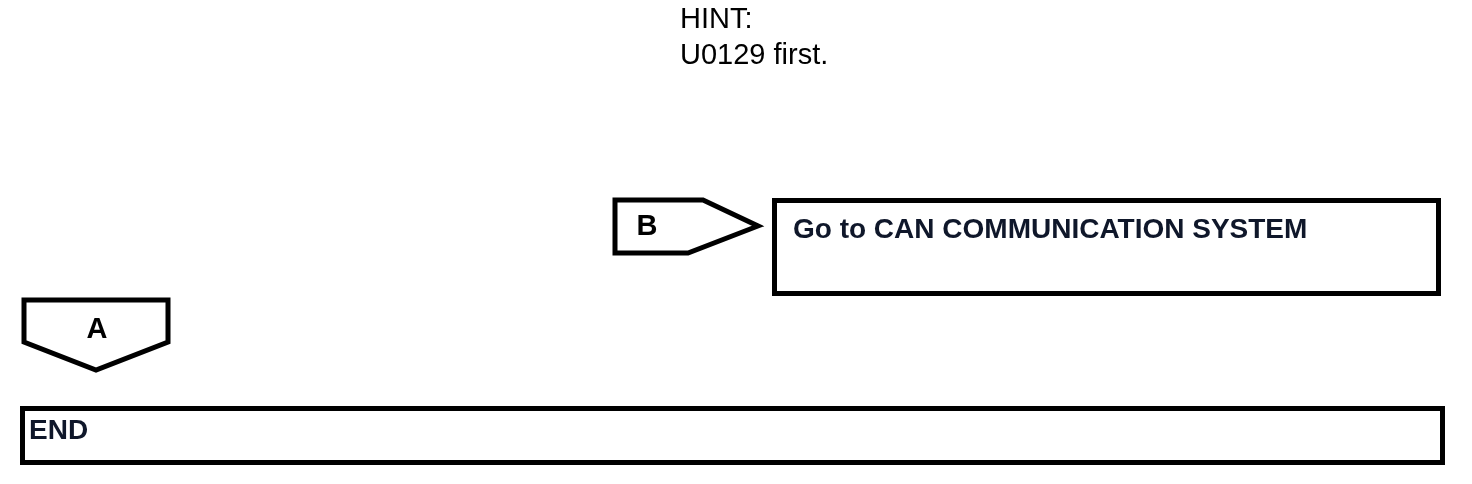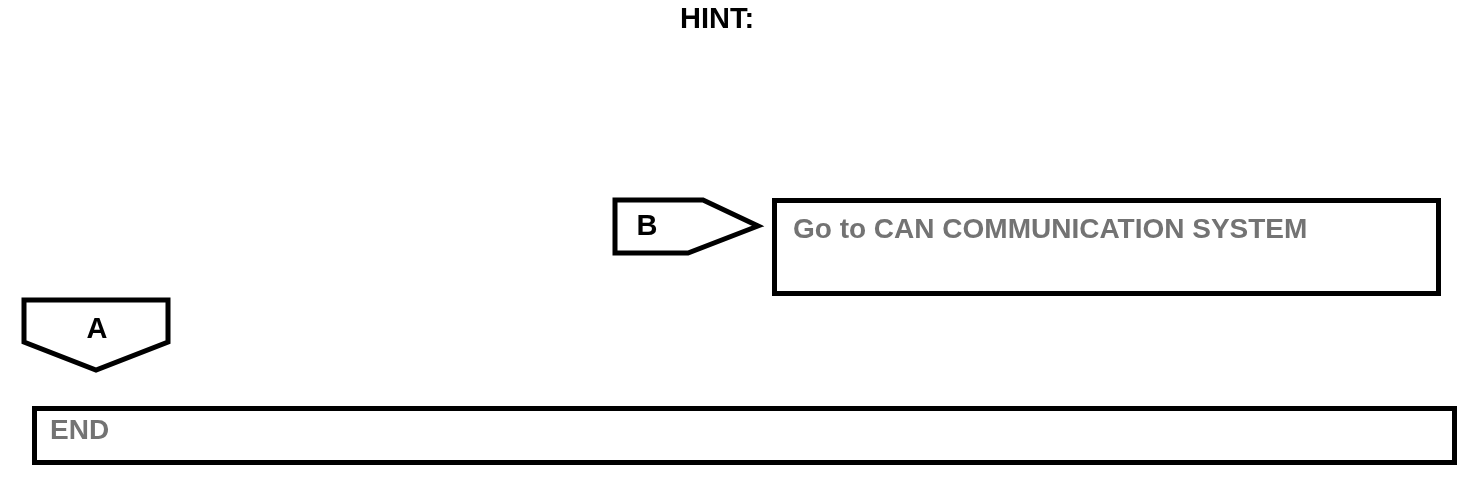--- a/index.html
+++ b/index.html
@@ -16,45 +16,45 @@
     color: #000000;
     overflow: hidden;
   }
   .hint-block {
     position: absolute;
     left: 680px;
     top: 0px;
     width: 775px;
     font-size: 29px;
     line-height: 36px;
-    font-weight: bold;
+    font-weight: normal;
     color: #000000;
   }
   .flow-box {
     position: absolute;
     box-sizing: border-box;
     border: 5px solid #000000;
     background: #ffffff;
     font-weight: bold;
     font-size: 28px;
-    color: #737373;
+    color: #0f172a;
   }
   .goto-box {
     left: 772px;
     top: 198px;
     width: 669px;
     height: 98px;
     padding: 10px 10px 0 16px;
   }
   .end-box {
-    left: 32px;
+    left: 20px;
     top: 406px;
     width: 1425px;
     height: 59px;
-    padding: 3px 10px 0 13px;
+    padding: 3px 10px 0 4px;
   }
   .connector-svg {
     position: absolute;
     overflow: visible;
   }
   .connector-svg polygon {
     fill: #ffffff;
     stroke: #000000;
     stroke-width: 5;
     stroke-linejoin: miter;
@@ -77,20 +77,21 @@
     width: 158px;
   }
 </style>
 </head>
 <body>
 
 <div class="canvas">
 
   <div class="hint-block">
     <div>HINT:</div>
+    <div>U0129 first.</div>
   </div>
 
   <svg class="connector-svg" style="left:610px; top:196px;" width="160" height="62" viewBox="0 0 160 62">
     <polygon points="5,4 93,4 148,30 78,57 5,57"></polygon>
   </svg>
   <div class="connector-label connector-b-label">B</div>
 
   <div class="flow-box goto-box">
     <span>Go to CAN COMMUNICATION SYSTEM</span>
   </div>

